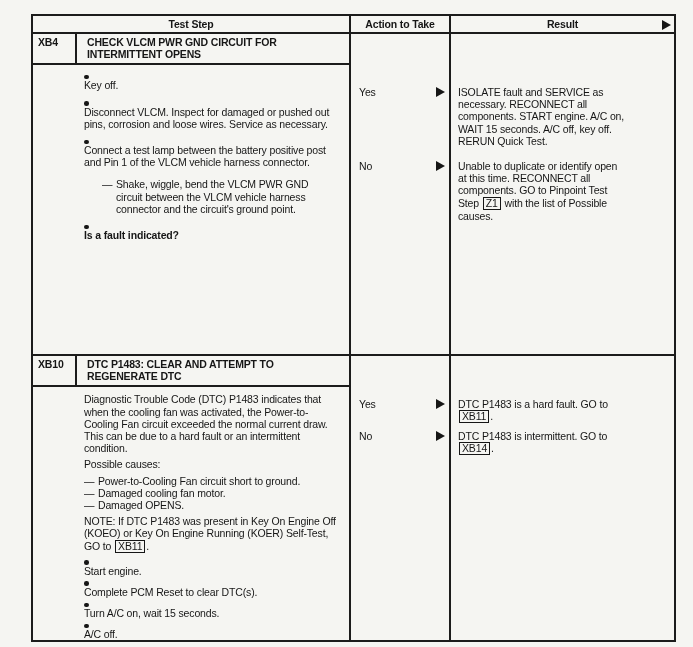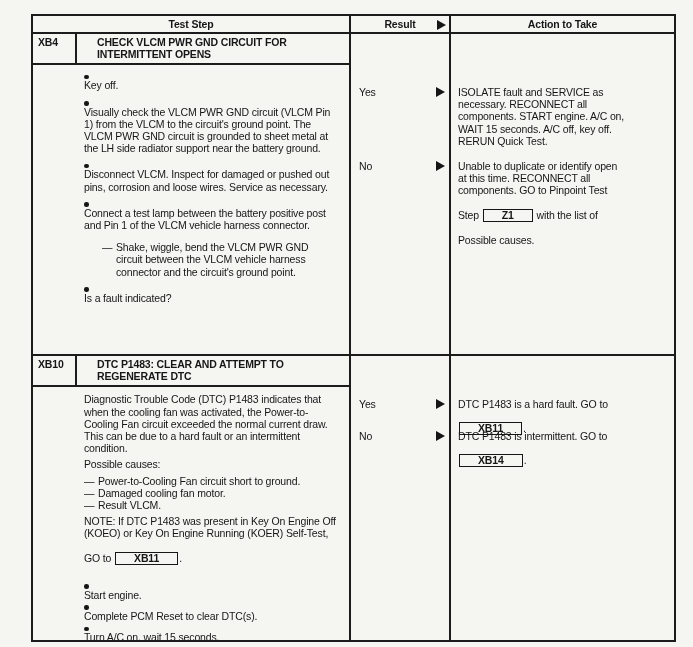--- a/index.html
+++ b/index.html
@@ -21,82 +21,76 @@
   .row-sep { border-bottom:2px solid #1c1c1c; }
   .hdr { display:flex; align-items:center; justify-content:center; font-weight:bold; }
   .arrow {
     width:0; height:0; display:inline-block;
     border-top:5px solid transparent; border-bottom:5px solid transparent;
     border-left:9px solid #161616;
   }
   .hdr-arrow { position:absolute; right:3px; top:4px; }
   .step-head { display:grid; grid-template-columns:44px 1fr; border-bottom:2px solid #1c1c1c; }
   .step-code { border-right:2px solid #1c1c1c; font-weight:bold; padding:2px 2px 12px 5px; }
-  .step-title { font-weight:bold; padding:2px 28px 3px 20px; }
+  .step-title { font-weight:bold; padding:2px 28px 3px 10px; }
   .step-body { padding:6px 12px 4px 51px; }
   ul { list-style:none; }
   .blist li { display:flex; margin-bottom:6px;flex-direction:column; }
   .blist.tight li { margin-bottom:1px; }
   .dlist li { display:flex; margin-bottom:0; }
   .marker { flex:none; width:14px; }
   .dot { display:block; width:4.5px; height:4.5px; border-radius:50%; background:#161616; margin-top:3.5px; }
   .li-col { display:block; }
   .li-row { display:flex; }
   .sub { margin-left:18px; margin-top:4px; }
   .para { margin-bottom:4px; }
   .mt { margin-top:4px; }
-  .q { font-weight:normal; white-space:nowrap; }
+  .q { font-weight:bold; white-space:nowrap; }
   .res-row {
     position:absolute; left:0; width:100%;
     display:flex; justify-content:space-between; align-items:flex-start;
     padding:0 4px 0 8px; font-weight:normal;
   }
   .res-row .arrow { margin-top:1px; }
   .act-block { position:absolute; left:0; width:100%; padding:0 48px 0 7px; }
   .t52 { top:52px; } .t126 { top:126px; } .t42 { top:42px; } .t74 { top:74px; }
   .refbox {
-    display:inline-block; border:1.2px solid #161616; padding:0 18px; margin:12px 1px;
-    font-weight:bold; line-height:11px;
+    display:inline-block; border:1.2px solid #161616; padding:0 2px; margin:0 1px;
+    font-weight:normal; line-height:11px;
   }
 </style>
 </head>
 <body>
 
 <div class="page">
   <div class="pp-table">
 
     <div class="cell hdr row-sep">
       <span>Test Step</span>
     </div>
     <div class="cell hdr row-sep col-sep">
+      <span>Action to Take</span>
+    </div>
+    <div class="cell hdr row-sep col-sep">
       <span>Result</span>
       <span class="arrow hdr-arrow"></span>
-    </div>
-    <div class="cell hdr row-sep col-sep">
-      <span>Action to Take</span>
     </div>
 
     <div class="cell row-sep">
       <div class="step-head">
         <div class="step-code">XB4</div>
         <div class="step-title">CHECK VLCM PWR GND CIRCUIT FOR INTERMITTENT OPENS</div>
       </div>
       <div class="step-body">
         <ul class="blist">
           <li>
             <span class="marker">
                 <span class="dot"></span>
               </span>
             <span>Key off.</span>
-          </li>
-          <li>
-            <span class="marker">
-                <span class="dot"></span>
-              </span>
-            <span>Visually check the VLCM PWR GND circuit (VLCM Pin 1) from the VLCM to the circuit's ground point. The VLCM PWR GND circuit is grounded to sheet metal at the LH side radiator support near the battery ground.</span>
           </li>
           <li>
             <span class="marker">
                 <span class="dot"></span>
               </span>
             <span>Disconnect VLCM. Inspect for damaged or pushed out pins, corrosion and loose wires. Service as necessary.</span>
           </li>
           <li>
             <span class="marker">
                 <span class="dot"></span>
@@ -151,21 +145,21 @@
           <li>
             <span class="marker">—</span>
             <span>Power-to-Cooling Fan circuit short to ground.</span>
           </li>
           <li>
             <span class="marker">—</span>
             <span>Damaged cooling fan motor.</span>
           </li>
           <li>
             <span class="marker">—</span>
-            <span>Result VLCM.</span>
+            <span>Damaged OPENS.</span>
           </li>
         </ul>
         <p class="para mt">
           <span>NOTE: If DTC P1483 was present in Key On Engine Off (KOEO) or Key On Engine Running (KOER) Self-Test, GO to </span><span class="refbox">XB11</span><span>.</span>
         </p>
         <ul class="blist tight">
           <li>
             <span class="marker">
                 <span class="dot"></span>
               </span>

